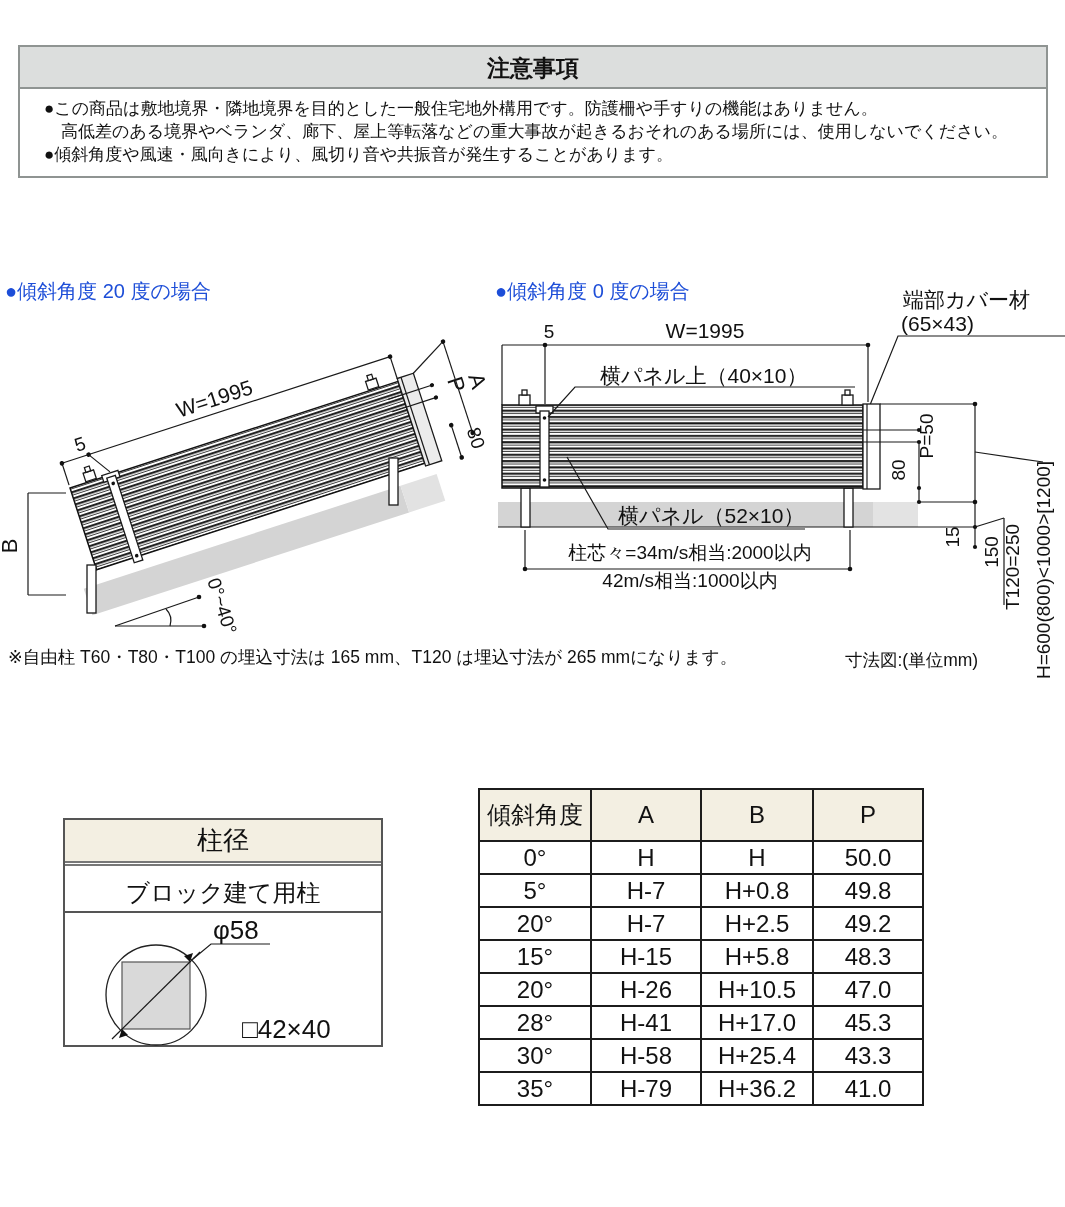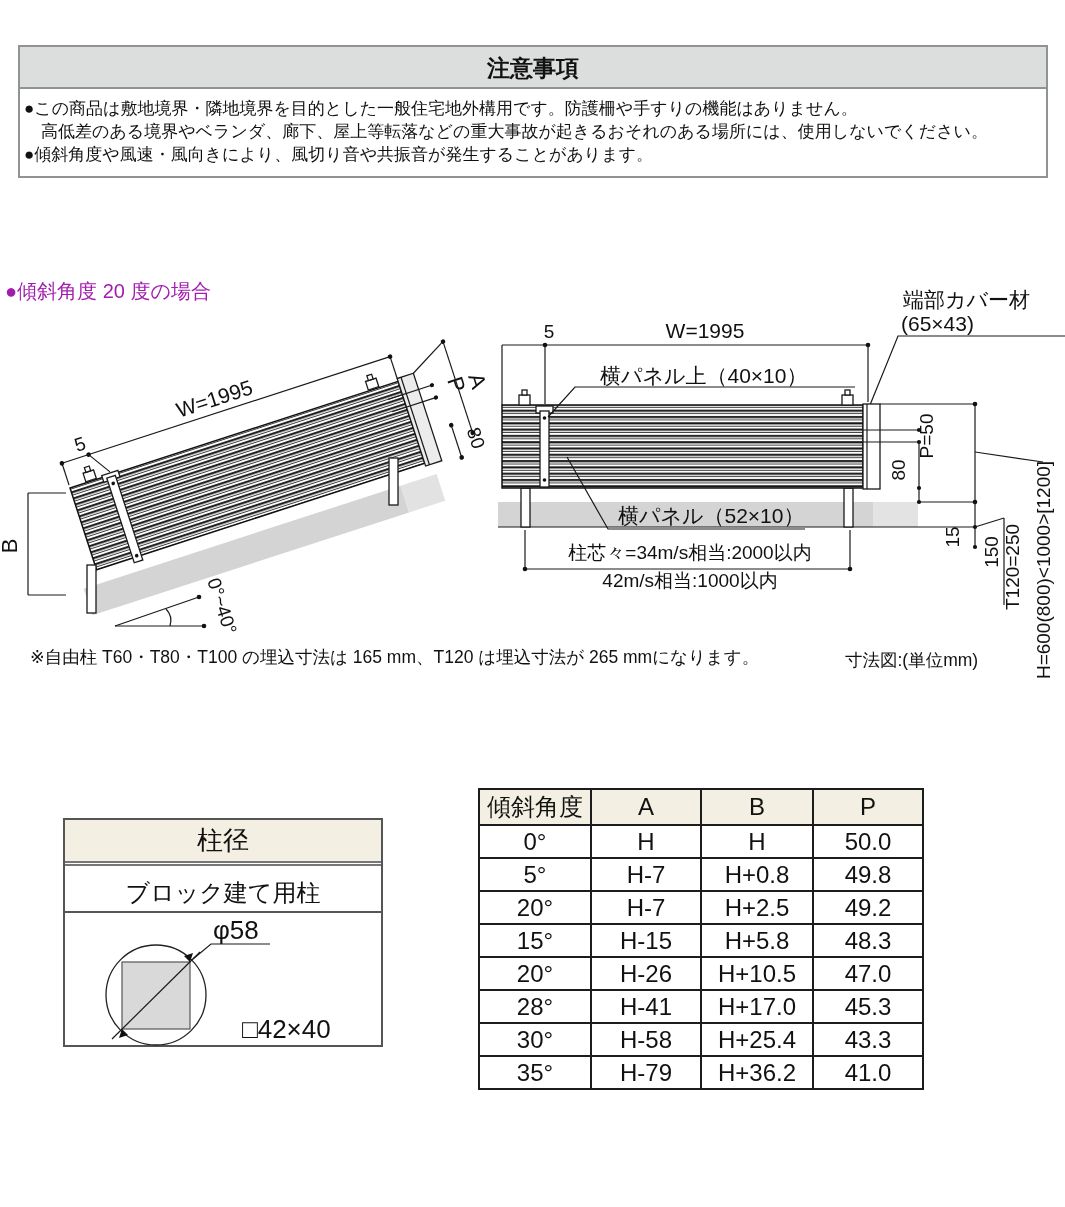--- a/index.html
+++ b/index.html
@@ -5,26 +5,26 @@
   * { margin:0; padding:0; box-sizing:border-box; }
   html,body { width:1065px; height:1207px; background:#ffffff; overflow:hidden;
     font-family:"Liberation Sans","DejaVu Sans",sans-serif; color:#111; }
   .abs { position:absolute; }
   #page { position:relative; width:1065px; height:1207px; background:#fff; }
 
   
   .notice { left:18px; top:45px; width:1030px;border-radius:9px; }
   .notice-title { height:44px; line-height:42px; text-align:center; font-size:23px; font-weight:bold;
     background:#dcdedd; border:2px solid #8f9492; border-bottom:2px solid #8f9492; }
-  .notice-body { background:#fff; border:2px solid #8f9492; border-top:none; padding:8px 12px 10px 4px;
+  .notice-body { background:#fff; border:2px solid #8f9492; border-top:none; padding:8px 12px 10px 24px;
     font-size:17px; line-height:23px; }
   .notice-body .indent { padding-left:17px; }
 
   
-  .sec-title { font-size:20px; color:#a21caf; z-index:5; white-space:nowrap; }
+  .sec-title { font-size:20px; color:#1d4ed8; z-index:5; white-space:nowrap; }
 
   
   .footnote { font-size:17.5px; z-index:5; white-space:nowrap; }
 
   
   svg { display:block; }
   svg text { fill:#111; font-family:"Liberation Sans","DejaVu Sans",sans-serif; }
   .t19 { font-size:19px; } .t21 { font-size:21px; } .t22 { font-size:22px; }
   .ln { stroke:#1a1a1a; stroke-width:1.2; fill:none; }
   .dot { fill:#111; stroke:none; }
@@ -34,39 +34,40 @@
   
   .post-box { left:63px; top:818px; width:320px; height:229px; border:2px solid #555; background:#fff; }
   .pb-title { height:41px; line-height:40px; text-align:center; font-size:26px; background:#f3efe2; }
   .pb-sep { height:5px; border-top:2px solid #777; border-bottom:2px solid #777; }
   .pb-sub { height:39px; line-height:37px; text-align:center; font-size:24px; border-bottom:2px solid #555;margin-top:8px; }
 
   
   .angle-table { left:478px; top:788px; border-collapse:collapse; table-layout:fixed; }
   .angle-table th, .angle-table td { border:2px solid #1c1c1c; text-align:center; font-weight:normal;
     font-size:24px; padding:0; }
-  .angle-table th { height:36px; background:#f3efe2; }
+  .angle-table th { height:52px; background:#f3efe2; }
   .angle-table td { height:33px; background:#fff; }
   .c1 { width:112px; } .c2 { width:110px; } .c3 { width:112px; } .c4 { width:110px; }
 </style>
 </head>
 <body>
 
 <div id="page">
 
   <div class="abs notice">
     <div class="notice-title">注意事項</div>
     <div class="notice-body">
       <div>●この商品は敷地境界・隣地境界を目的とした一般住宅地外構用です。防護柵や手すりの機能はありません。</div>
       <div class="indent">高低差のある境界やベランダ、廊下、屋上等転落などの重大事故が起きるおそれのある場所には、使用しないでください。</div>
       <div>●傾斜角度や風速・風向きにより、風切り音や共振音が発生することがあります。</div>
     </div>
   </div>
 
   <div class="abs sec-title" style="left:5px; top:278px;">●傾斜角度 20 度の場合</div>
+  <div class="abs sec-title" style="left:495px; top:278px;">●傾斜角度 0 度の場合</div>
 
   <svg class="abs" style="left:0; top:320px;" width="495" height="362" viewBox="0 0 495 362">
     <defs>
       <pattern id="slatsL" patternUnits="userSpaceOnUse" width="8" height="6.3">
         <rect width="8" height="6.3" fill="#ffffff"></rect>
         <rect y="0.8" width="8" height="1" fill="#3c3c3c"></rect>
         <rect y="3.7" width="8" height="2.1" fill="#161616"></rect>
       </pattern>
     </defs>
 
@@ -226,21 +227,21 @@
     <text transform="translate(464,257) rotate(-90)" class="t19" text-anchor="middle">15</text>
     <line x1="480" y1="172" x2="548" y2="182" class="ln"></line>
     <text transform="translate(555,290) rotate(-90)" class="t19" text-anchor="middle">H=600(800)&lt;1000&gt;[1200]</text>
 
     <line x1="480" y1="247" x2="509" y2="238" class="ln"></line>
     <line x1="509" y1="238" x2="509" y2="325" class="ln"></line>
     <text transform="translate(503,272) rotate(-90)" class="t19" text-anchor="middle">150</text>
     <text transform="translate(524,287) rotate(-90)" class="t19" text-anchor="middle">T120=250</text>
   </svg>
 
-  <div class="abs footnote" style="left:8px; top:645px;margin-left:22px;">※自由柱 T60・T80・T100 の埋込寸法は 165 mm、T120 は埋込寸法が 265 mmになります。</div>
+  <div class="abs footnote" style="left:8px; top:645px;">※自由柱 T60・T80・T100 の埋込寸法は 165 mm、T120 は埋込寸法が 265 mmになります。</div>
   <div class="abs footnote" style="left:845px; top:648px;">寸法図:(単位mm)</div>
 
   <div class="abs post-box">
     <div class="pb-title">柱径</div>
     <div class="pb-sep"></div>
     <div class="pb-sub">ブロック建て用柱</div>
     <svg width="313" height="139" viewBox="0 0 313 139">
       <rect x="57" y="49" width="68" height="67" fill="#d9d9d9" stroke="#555" stroke-width="1.2"></rect>
       <circle cx="91" cy="82" r="50" fill="none" stroke="#222" stroke-width="1.3"></circle>
       <line x1="47" y1="126" x2="135" y2="39" class="ln"></line>

